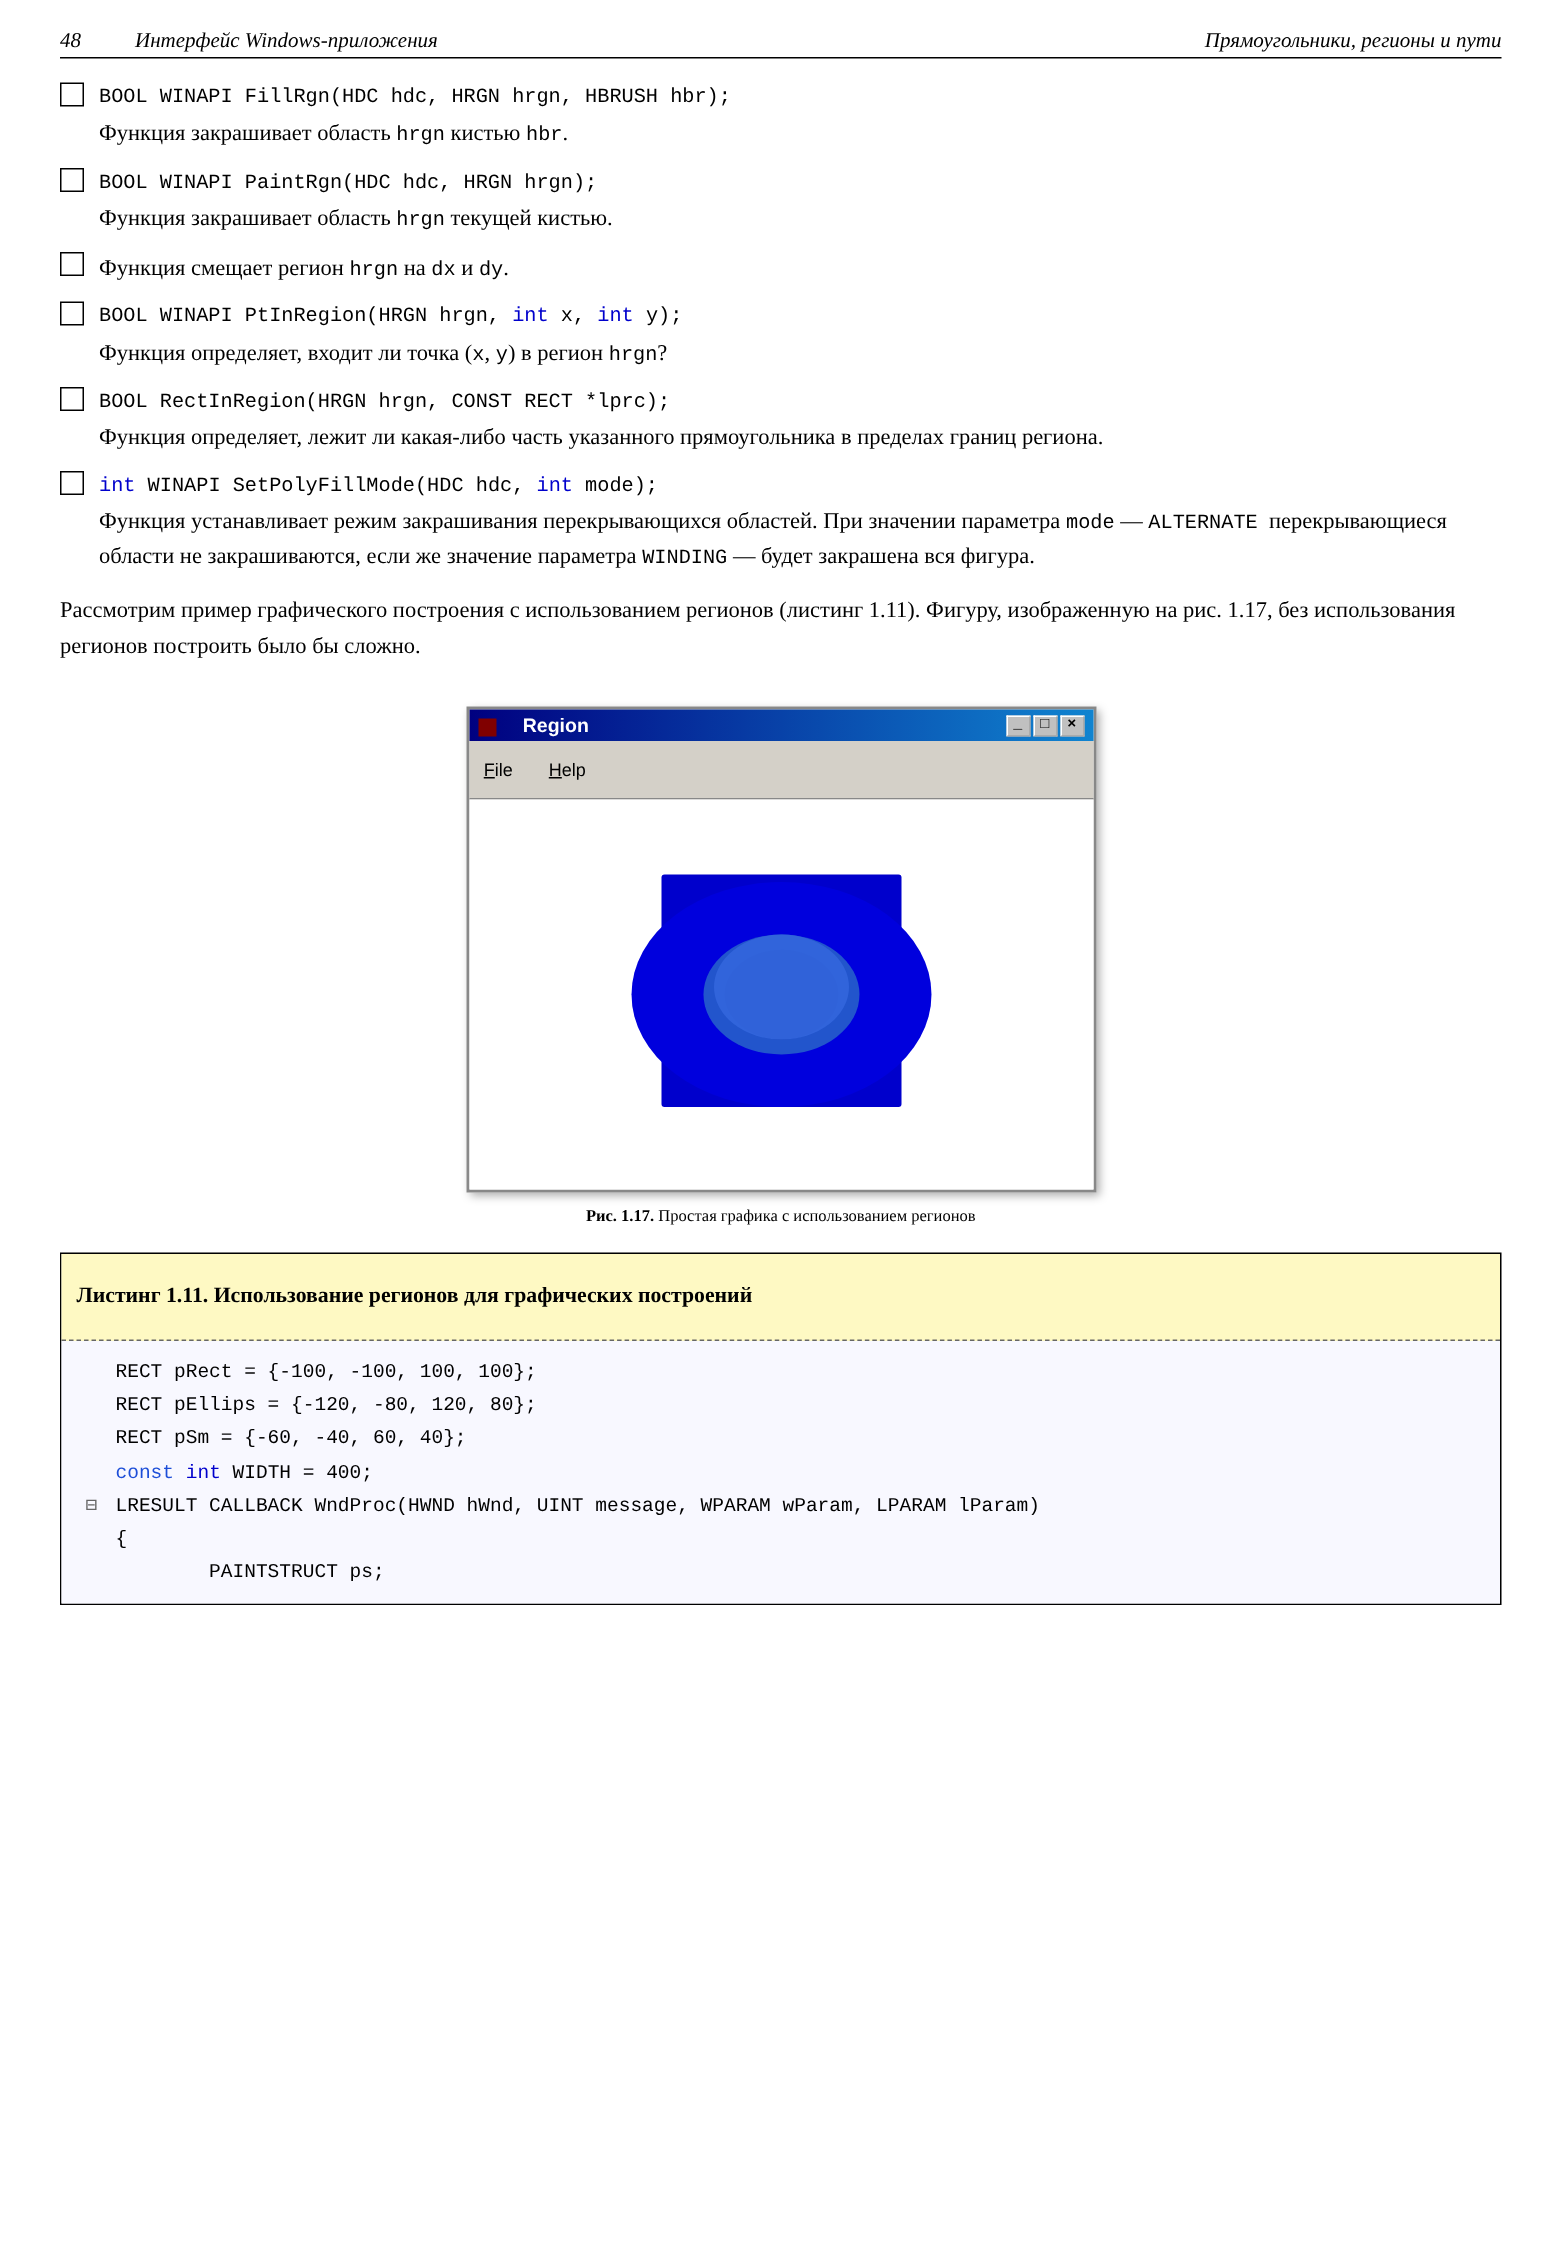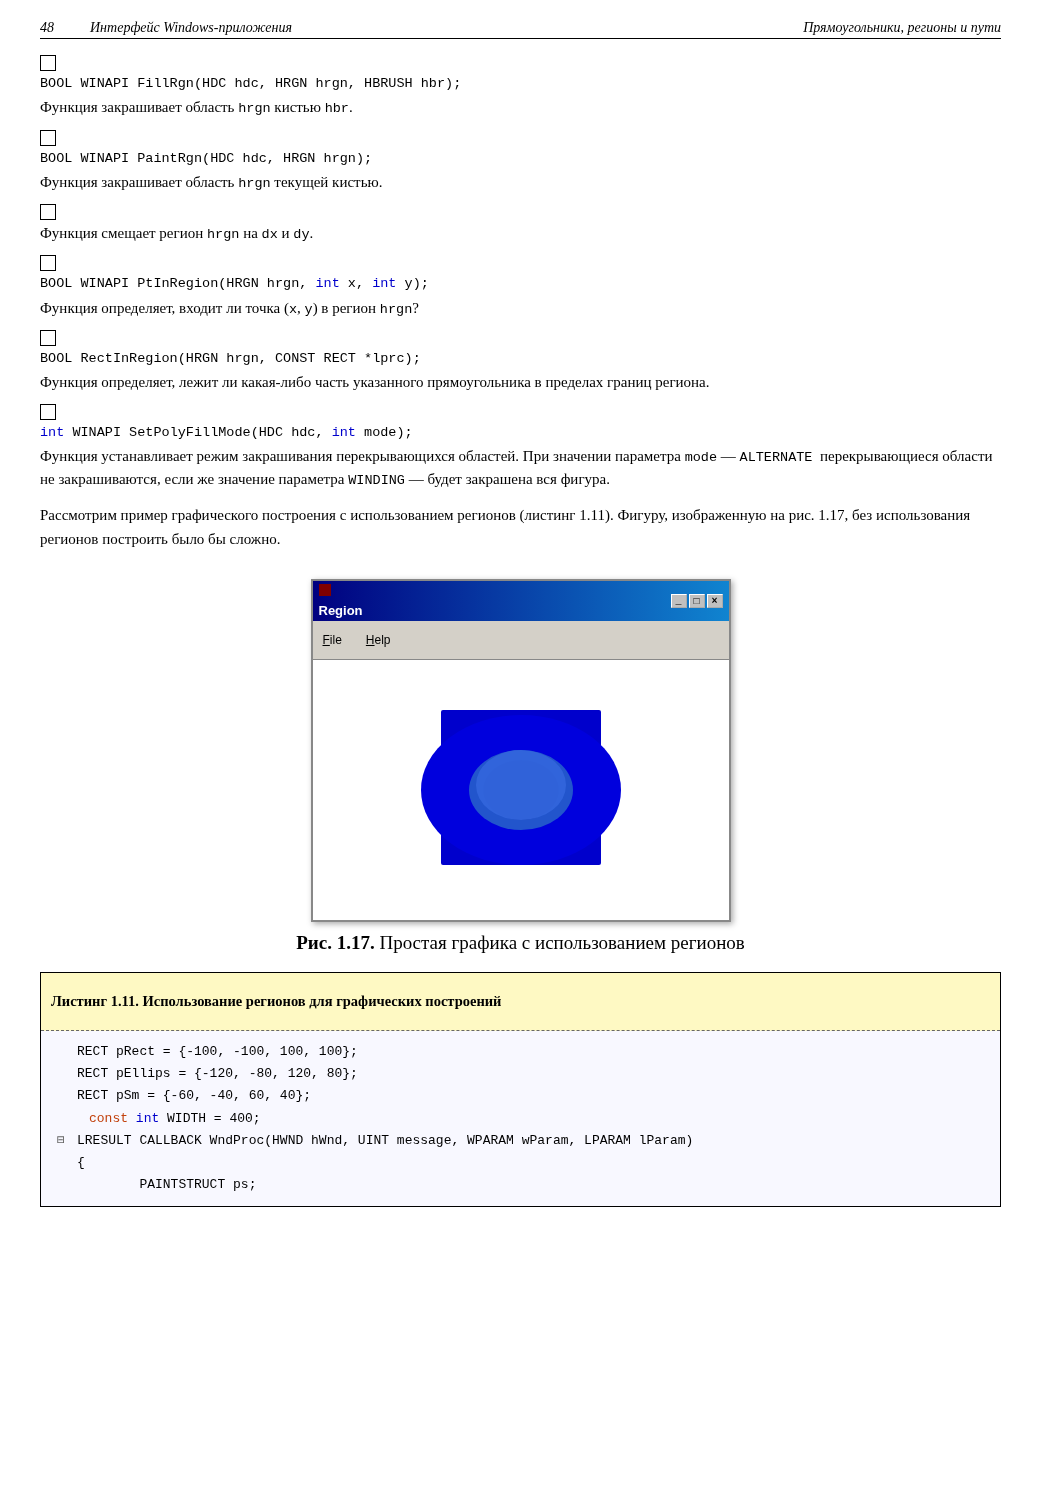--- a/index.html
+++ b/index.html
@@ -33,21 +33,20 @@
       margin-right: 20px;
     }
     .bullet-list {
       list-style: none;
       margin-bottom: 12px;
     }
     .bullet-item {
       display: flex;
       align-items: flex-start;
       margin-bottom: 8px;
-      flex-direction: column;
     }
     .bullet-icon {
       width: 16px;
       height: 16px;
       border: 1.5px solid #000;
       min-width: 16px;
       margin-top: 2px;
       margin-right: 10px;
       display: inline-block;
       background: #fff;
@@ -91,23 +90,22 @@
       font-size: 13px;
       font-family: "Tahoma", Arial, sans-serif;
       padding: 3px 6px;
       display: flex;
       align-items: center;
       justify-content: space-between;
       font-weight: bold;
     }
     .window-titlebar-left {
       display: flex;
-      align-items: flex-start;
-      gap: 7px;
-      flex-direction: column;
+      align-items: flex-end;
+      gap: 18px;
     }
     .window-icon {
       width: 14px;
       height: 14px;
       background: #c00;
       display: inline-block;
     }
     .window-controls {
       display: flex;
       gap: 2px;
@@ -147,21 +145,21 @@
       height: 260px;
       display: flex;
       align-items: center;
       justify-content: center;
       padding: 20px;
     }
     
     .figure-caption {
       text-align: center;
       margin-bottom: 18px;
-      font-size: 19px;
+      font-size: 11px;
     }
     .figure-caption strong {
       font-weight: bold;
     }
     
     .listing-box {
       border: 1px solid #000;
       background: #f0f0f0;
       margin-bottom: 10px;
     }
@@ -194,22 +192,21 @@
       display: flex;
       align-items: center;
     }
     .line-content {
       flex: 1;
     }
     .kw-blue {
       color: #0000cc;
     }
     .kw-teal {
-      color: #c2410c;
-      margin-left: 12px;
+      color: #1d4ed8;
     }
   </style>
 </head>
 <body>
 
 <div class="page-header">
   <div style="display:flex;gap:16px;">
     <span class="page-number">48</span>
     <span class="page-header-left">Интерфейс Windows-приложения</span>
   </div>

